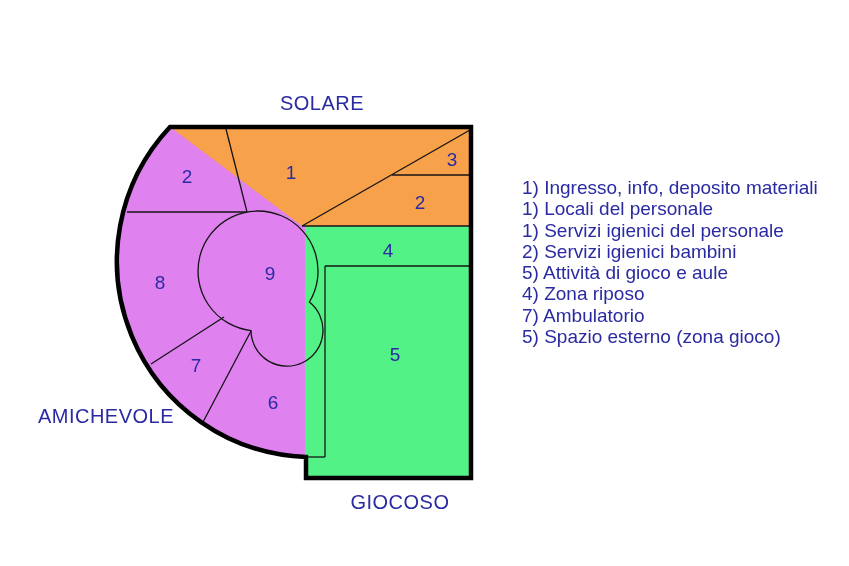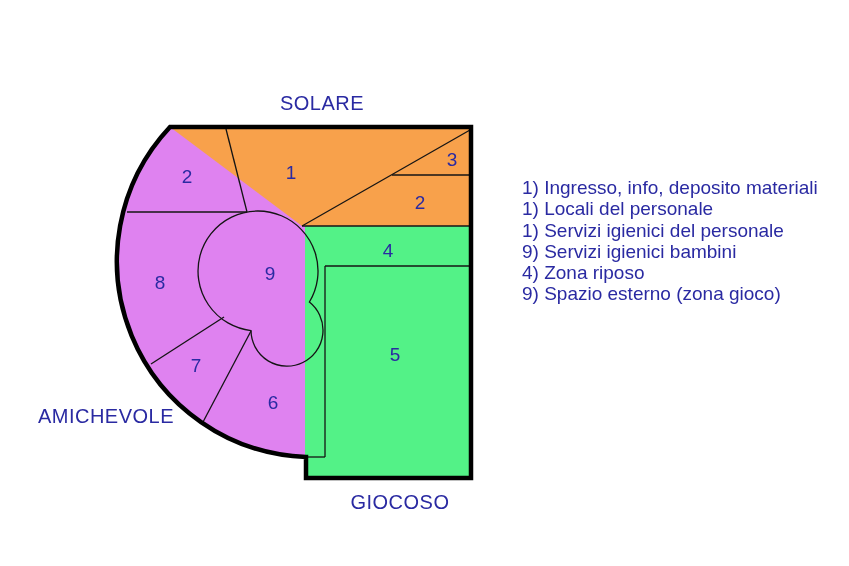--- a/index.html
+++ b/index.html
@@ -83,18 +83,20 @@
       <text x="322" y="110">SOLARE</text>
       <text x="106" y="423">AMICHEVOLE</text>
       <text x="400" y="509">GIOCOSO</text>
     </g>
   </svg>
 
   <div class="legend">
     <span class="legend-item">1) Ingresso, info, deposito materiali</span>
     <span class="legend-item">1) Locali del personale</span>
     <span class="legend-item">1) Servizi igienici del personale</span>
-    <span class="legend-item">9) Servizi igienici bambini</span>
+    <span class="legend-item">2) Servizi igienici bambini</span>
+    <span class="legend-item">5) Attività di gioco e aule</span>
     <span class="legend-item">4) Zona riposo</span>
-    <span class="legend-item">9) Spazio esterno (zona gioco)</span>
+    <span class="legend-item">7) Ambulatorio</span>
+    <span class="legend-item">5) Spazio esterno (zona gioco)</span>
   </div>
 
 </div>
 
 </body></html>

